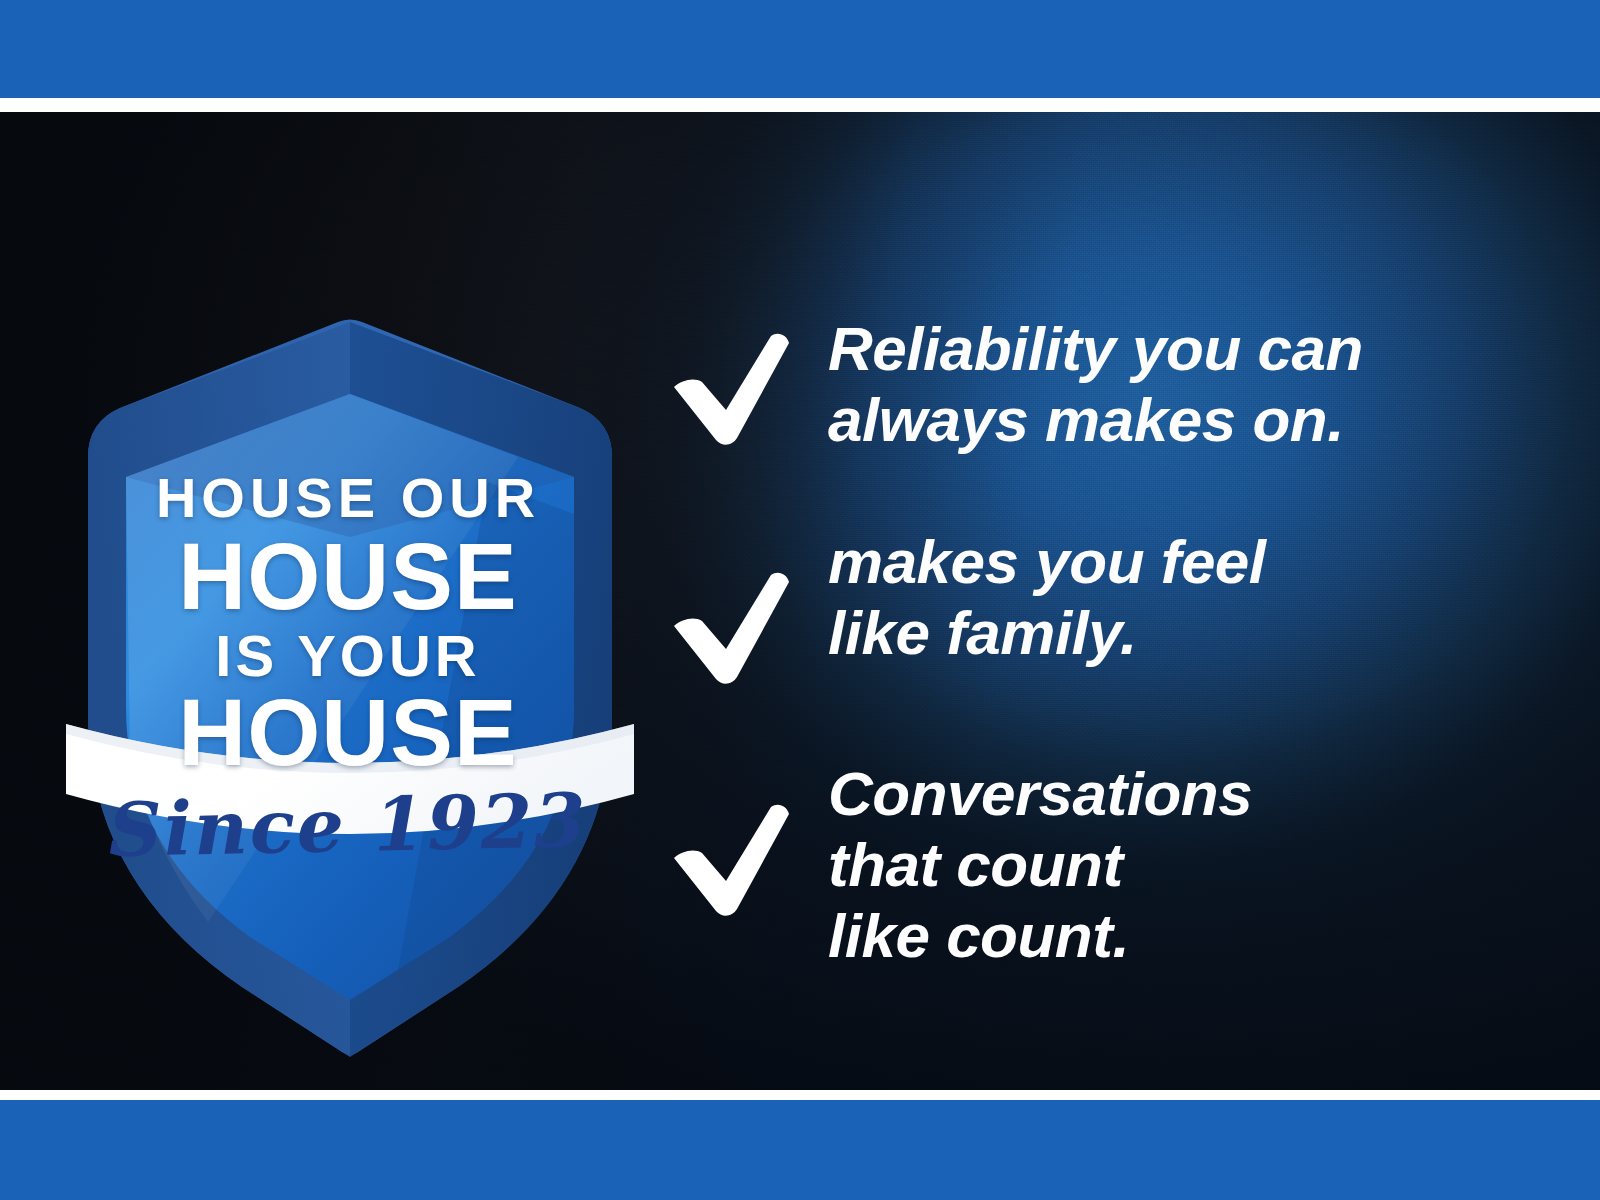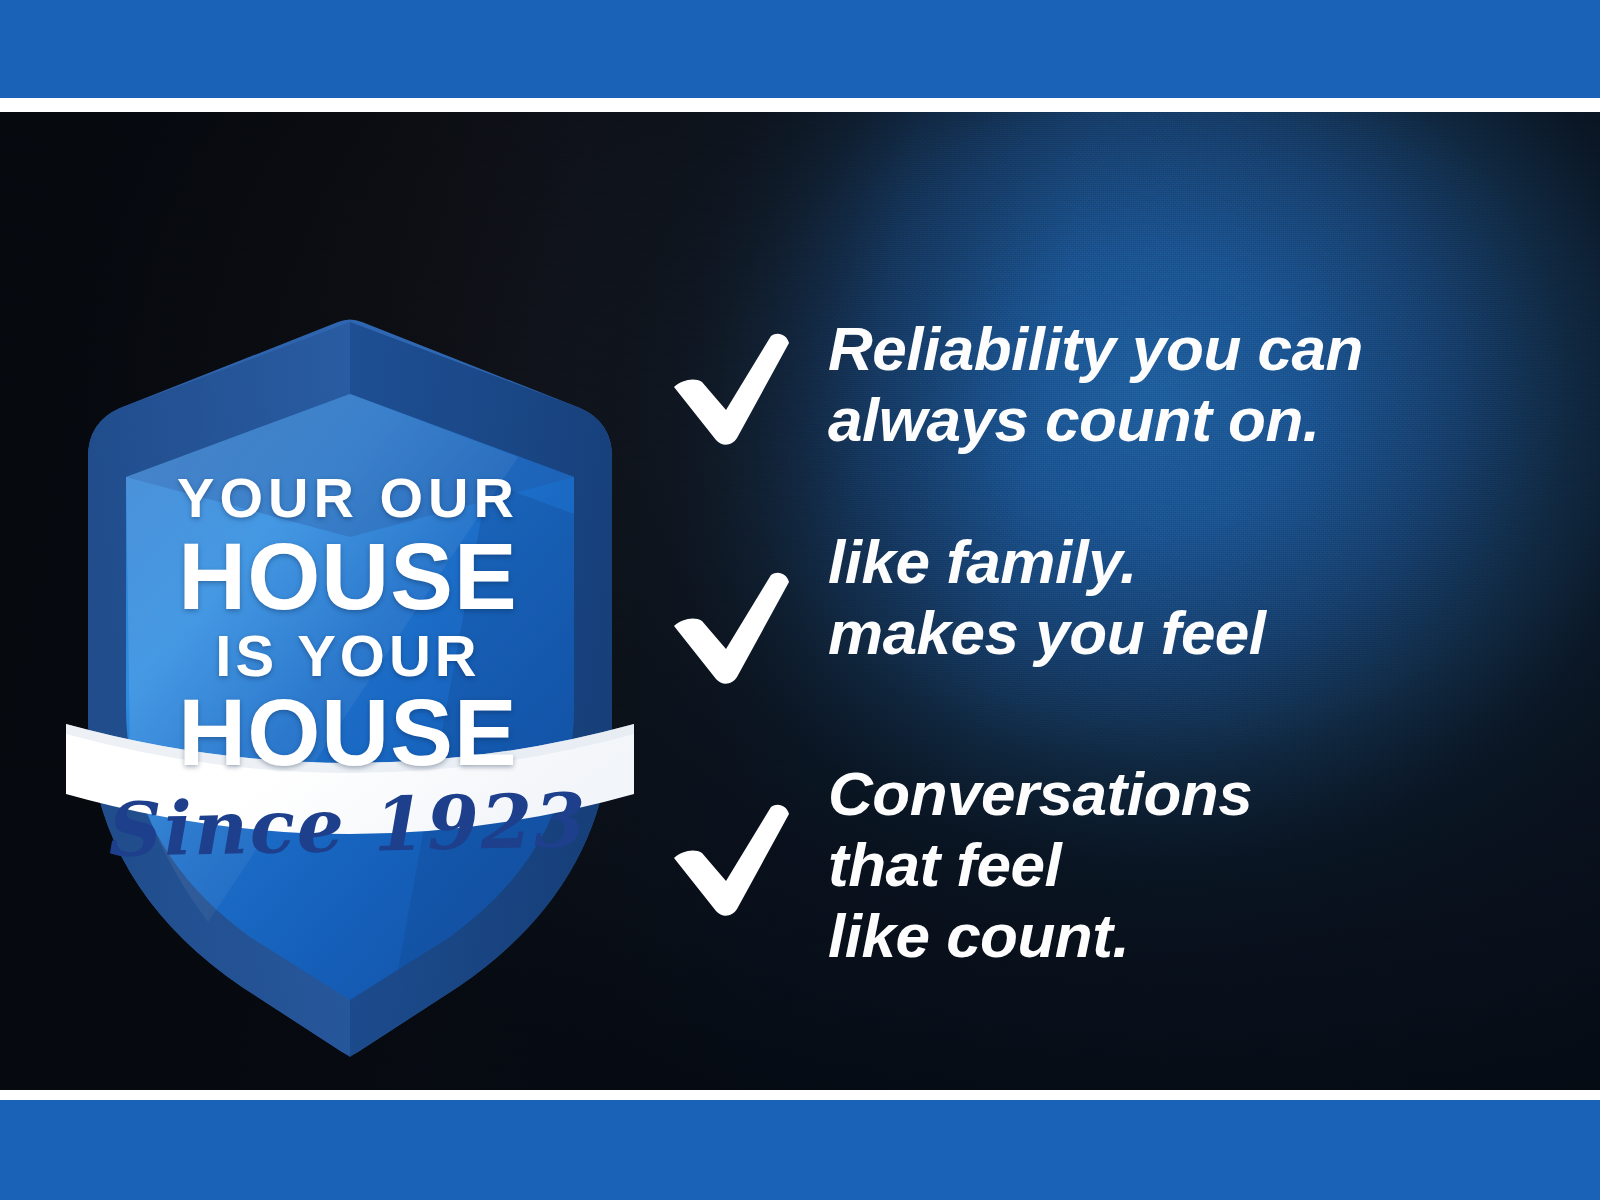--- a/index.html
+++ b/index.html
@@ -235,66 +235,66 @@
         <path d="M 430 200 L 516 232 L 516 425 Q 516 560 400 650 L 340 688 Z" fill="#0f3f82" opacity="0.25"></path>
 
         <path d="M 8 442
                  Q 292 520 576 442
                  L 576 512
                  Q 292 592 8 512 Z" fill="url(#bandGrad)"></path>
         <path d="M 8 442 Q 292 520 576 442 L 576 452 Q 292 530 8 452 Z" fill="#dfe6ef" opacity="0.55"></path>
       </svg>
 
       <div class="shield-text">
-        <div class="st-line st-where">YOUR OUR</div>
+        <div class="st-line st-where">HOUSE OUR</div>
         <div class="st-line st-house1">HOUSE</div>
         <div class="st-line st-isyour">IS YOUR</div>
         <div class="st-line st-house2">HOUSE</div>
         <div class="since">Since 1923</div>
       </div>
     </div>
 
     <div class="bullets">
 
       <div class="bullet b1">
         <div class="check">
           <svg viewBox="0 0 124 118" xmlns="http://www.w3.org/2000/svg">
             <path d="M 6 57 C 14 50 26 47 34 52 L 58 80 L 103 6 C 110 1 119 5 121 13
                      L 69 108 C 64 116 54 117 48 110 Z" fill="#ffffff"></path>
           </svg>
         </div>
         <div class="bullet-text">
           <span class="ln">Reliability you can</span>
-          <span class="ln">always count on.</span>
+          <span class="ln">always makes on.</span>
         </div>
       </div>
 
       <div class="bullet b2">
         <div class="check">
           <svg viewBox="0 0 124 118" xmlns="http://www.w3.org/2000/svg">
             <path d="M 6 57 C 14 50 26 47 34 52 L 58 80 L 103 6 C 110 1 119 5 121 13
                      L 69 108 C 64 116 54 117 48 110 Z" fill="#ffffff"></path>
           </svg>
         </div>
         <div class="bullet-text">
+          <span class="ln">makes you feel</span>
           <span class="ln">like family.</span>
-          <span class="ln">makes you feel</span>
         </div>
       </div>
 
       <div class="bullet b3">
         <div class="check">
           <svg viewBox="0 0 124 118" xmlns="http://www.w3.org/2000/svg">
             <path d="M 6 57 C 14 50 26 47 34 52 L 58 80 L 103 6 C 110 1 119 5 121 13
                      L 69 108 C 64 116 54 117 48 110 Z" fill="#ffffff"></path>
           </svg>
         </div>
         <div class="bullet-text">
           <span class="ln">Conversations</span>
-          <span class="ln">that feel</span>
+          <span class="ln">that count</span>
           <span class="ln">like count.</span>
         </div>
       </div>
 
     </div>
   </div>
 
   <div class="brand-bar bottom"></div>
 
 </div>

